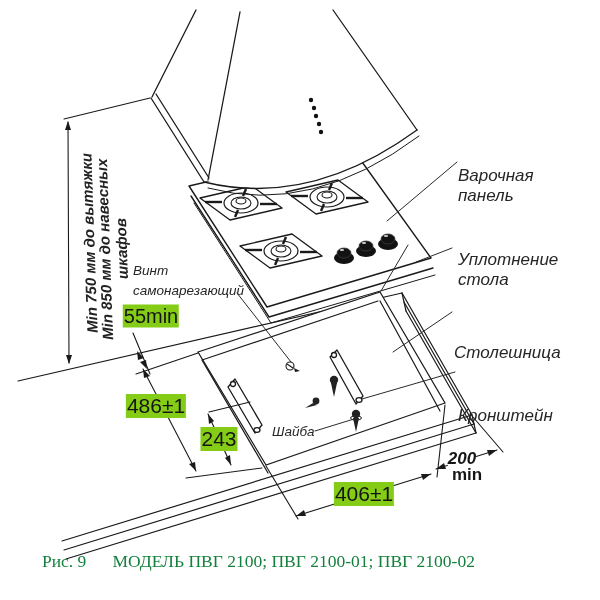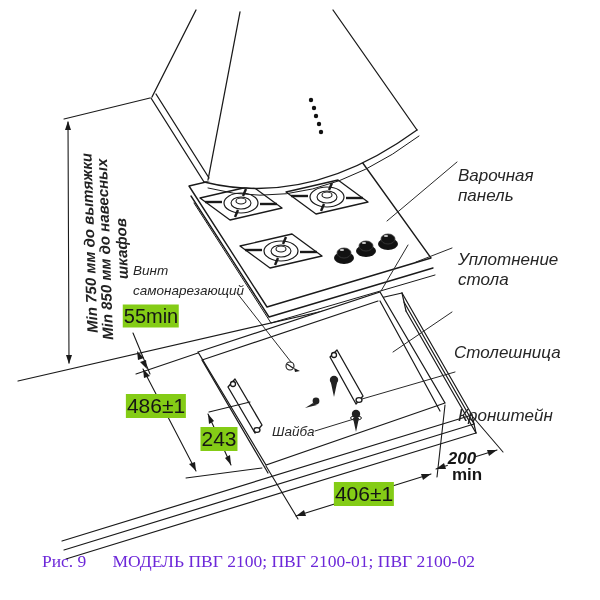--- a/index.html
+++ b/index.html
@@ -8,21 +8,21 @@
   #linework{position:absolute;left:0;top:0;}
   .txt{position:absolute;white-space:pre-line;}
   .label{font-style:italic;font-size:17px;line-height:20px;color:#262626;margin-top:48px;}
   .label-sm{font-style:italic;font-size:13.5px;line-height:20px;color:#262626;}
   .dim{font-weight:normal;font-size:21px;color:#151515;background:#84cc16;padding:0 1px;
        transform:translate(-50%,-50%);}
   .dim-sm{font-weight:bold;font-size:17px;line-height:17px;color:#151515;background:#fff;
        transform:translate(-50%,-50%);}
   .vtext{font-style:italic;font-weight:bold;font-size:15px;color:#222;text-align:center;
        transform:translate(-50%,-50%) rotate(-92deg);transform-origin:center;}
-  .caption{position:absolute;font-family:"Liberation Serif",serif;font-size:17.5px;color:#6d28d9;}
+  .caption{position:absolute;font-family:"Liberation Serif",serif;font-size:17.5px;color:#15803d;}
   .caption .gap{display:inline-block;width:26px;}
 </style>
 </head>
 <body>
 
 <div id="stage">
 
   <svg id="linework" width="600" height="600" viewBox="0 0 600 600">
 
     <g stroke="#1a1a1a" stroke-width="1.2" fill="none" stroke-linecap="round">

